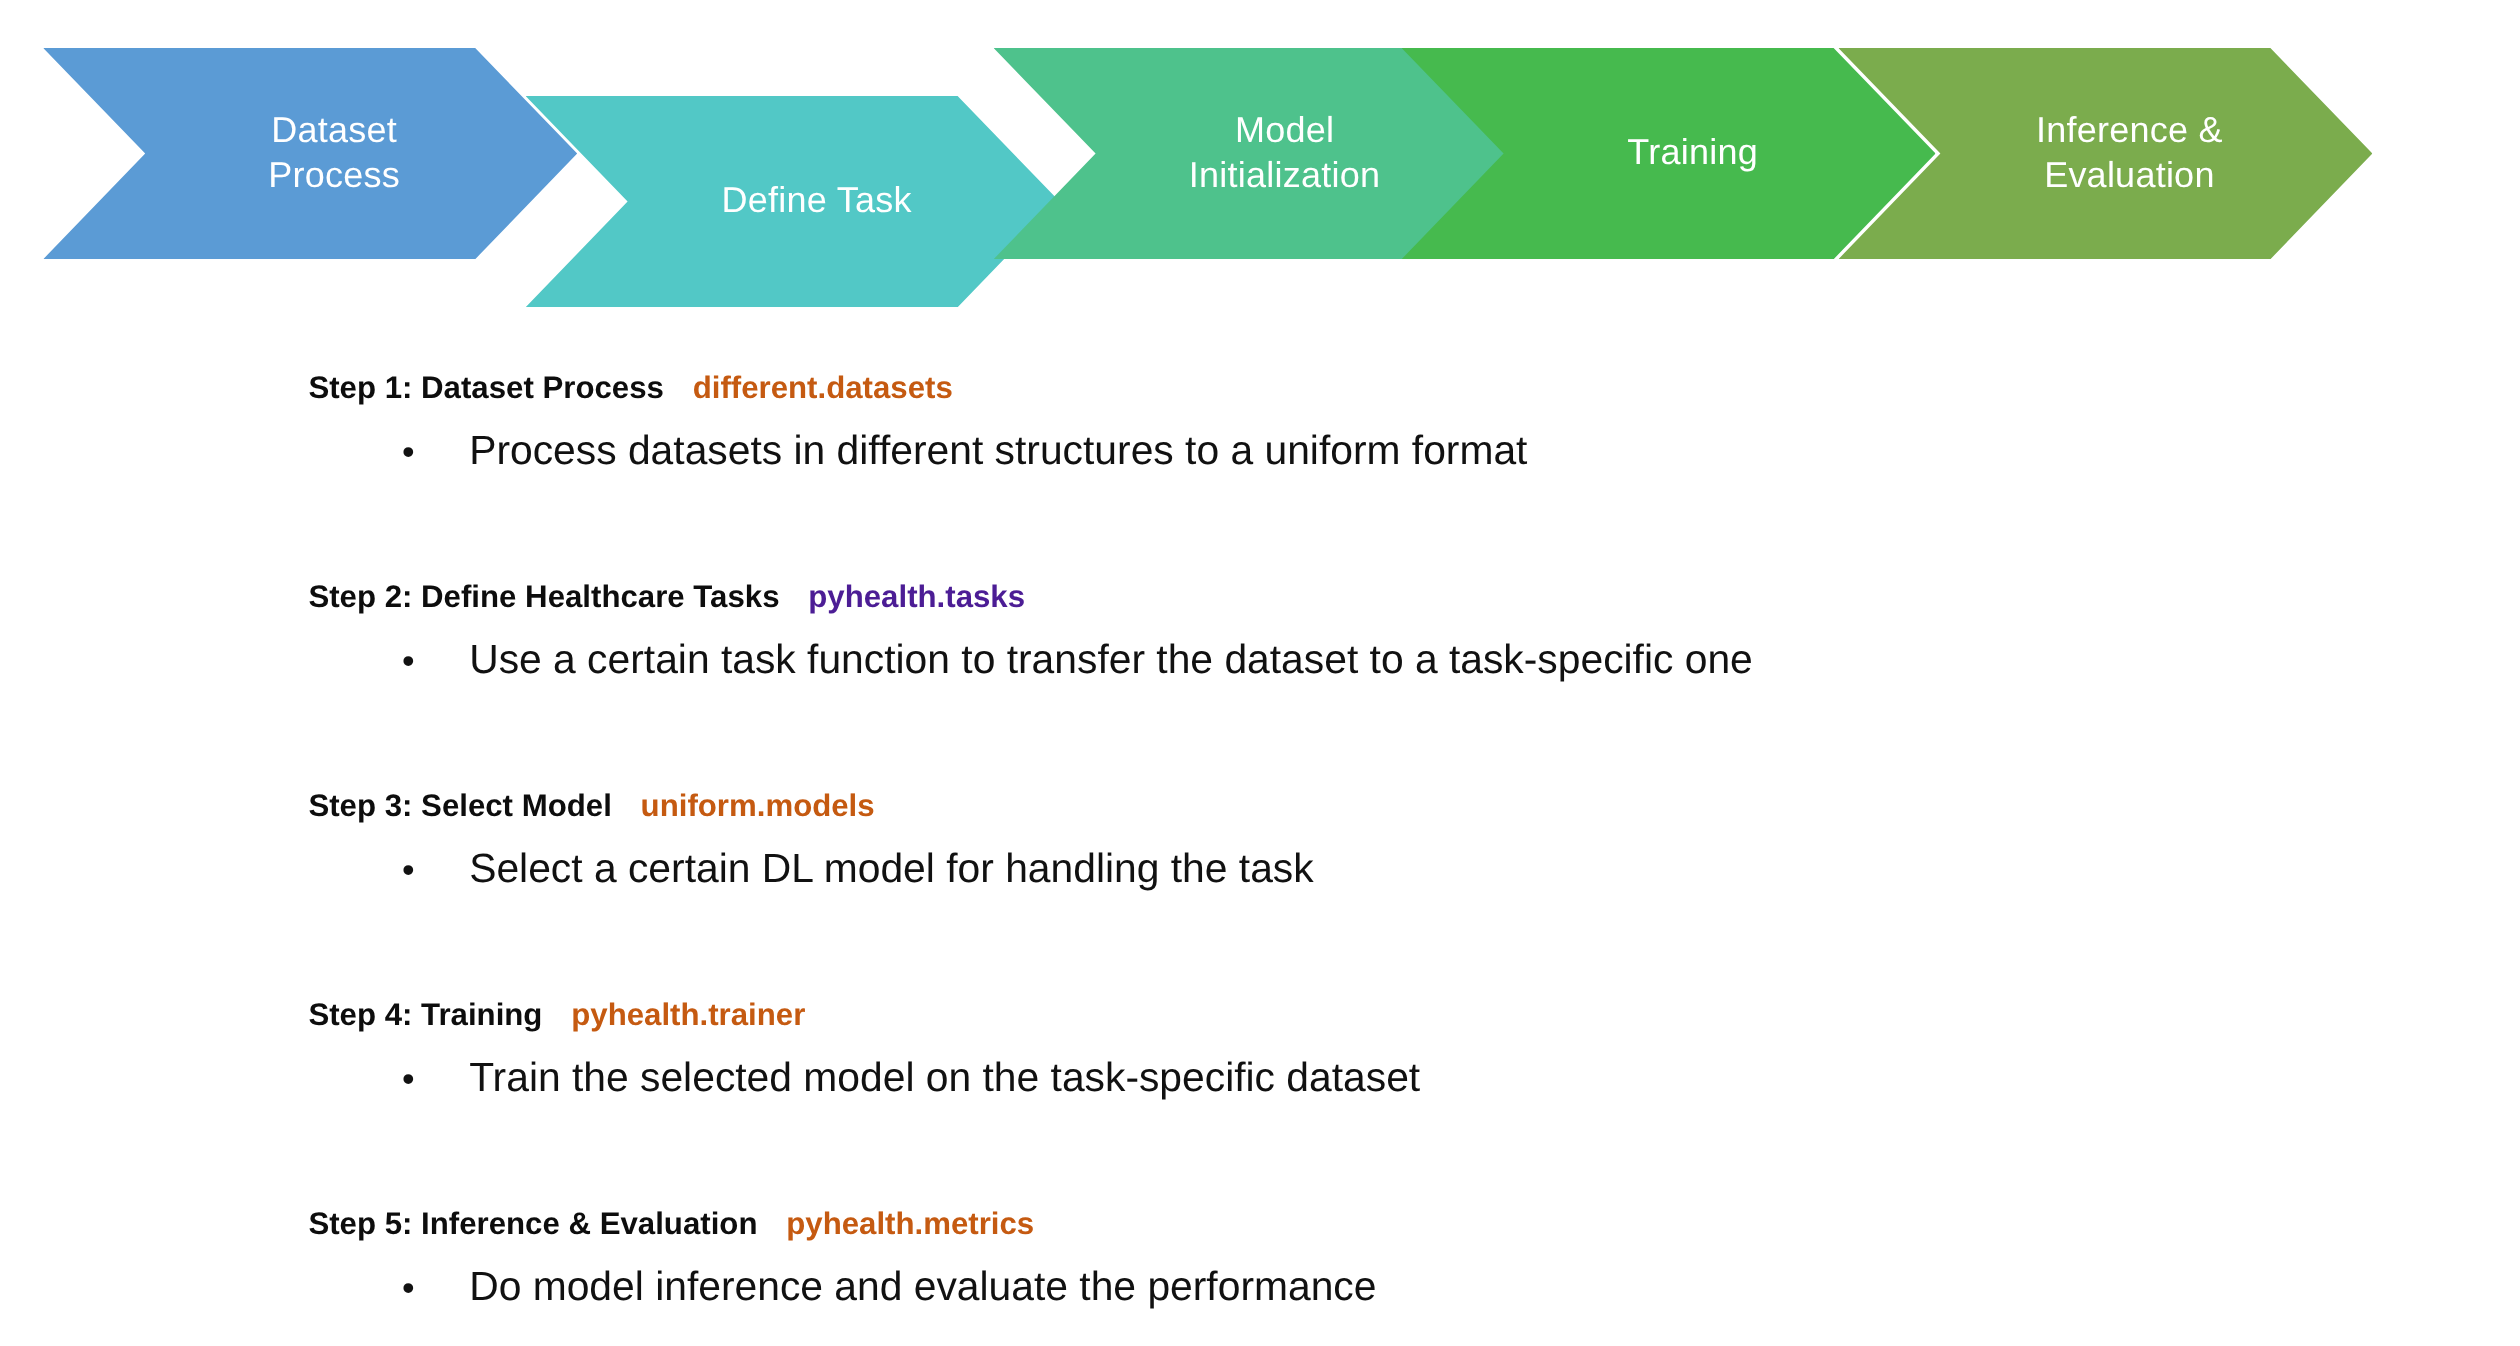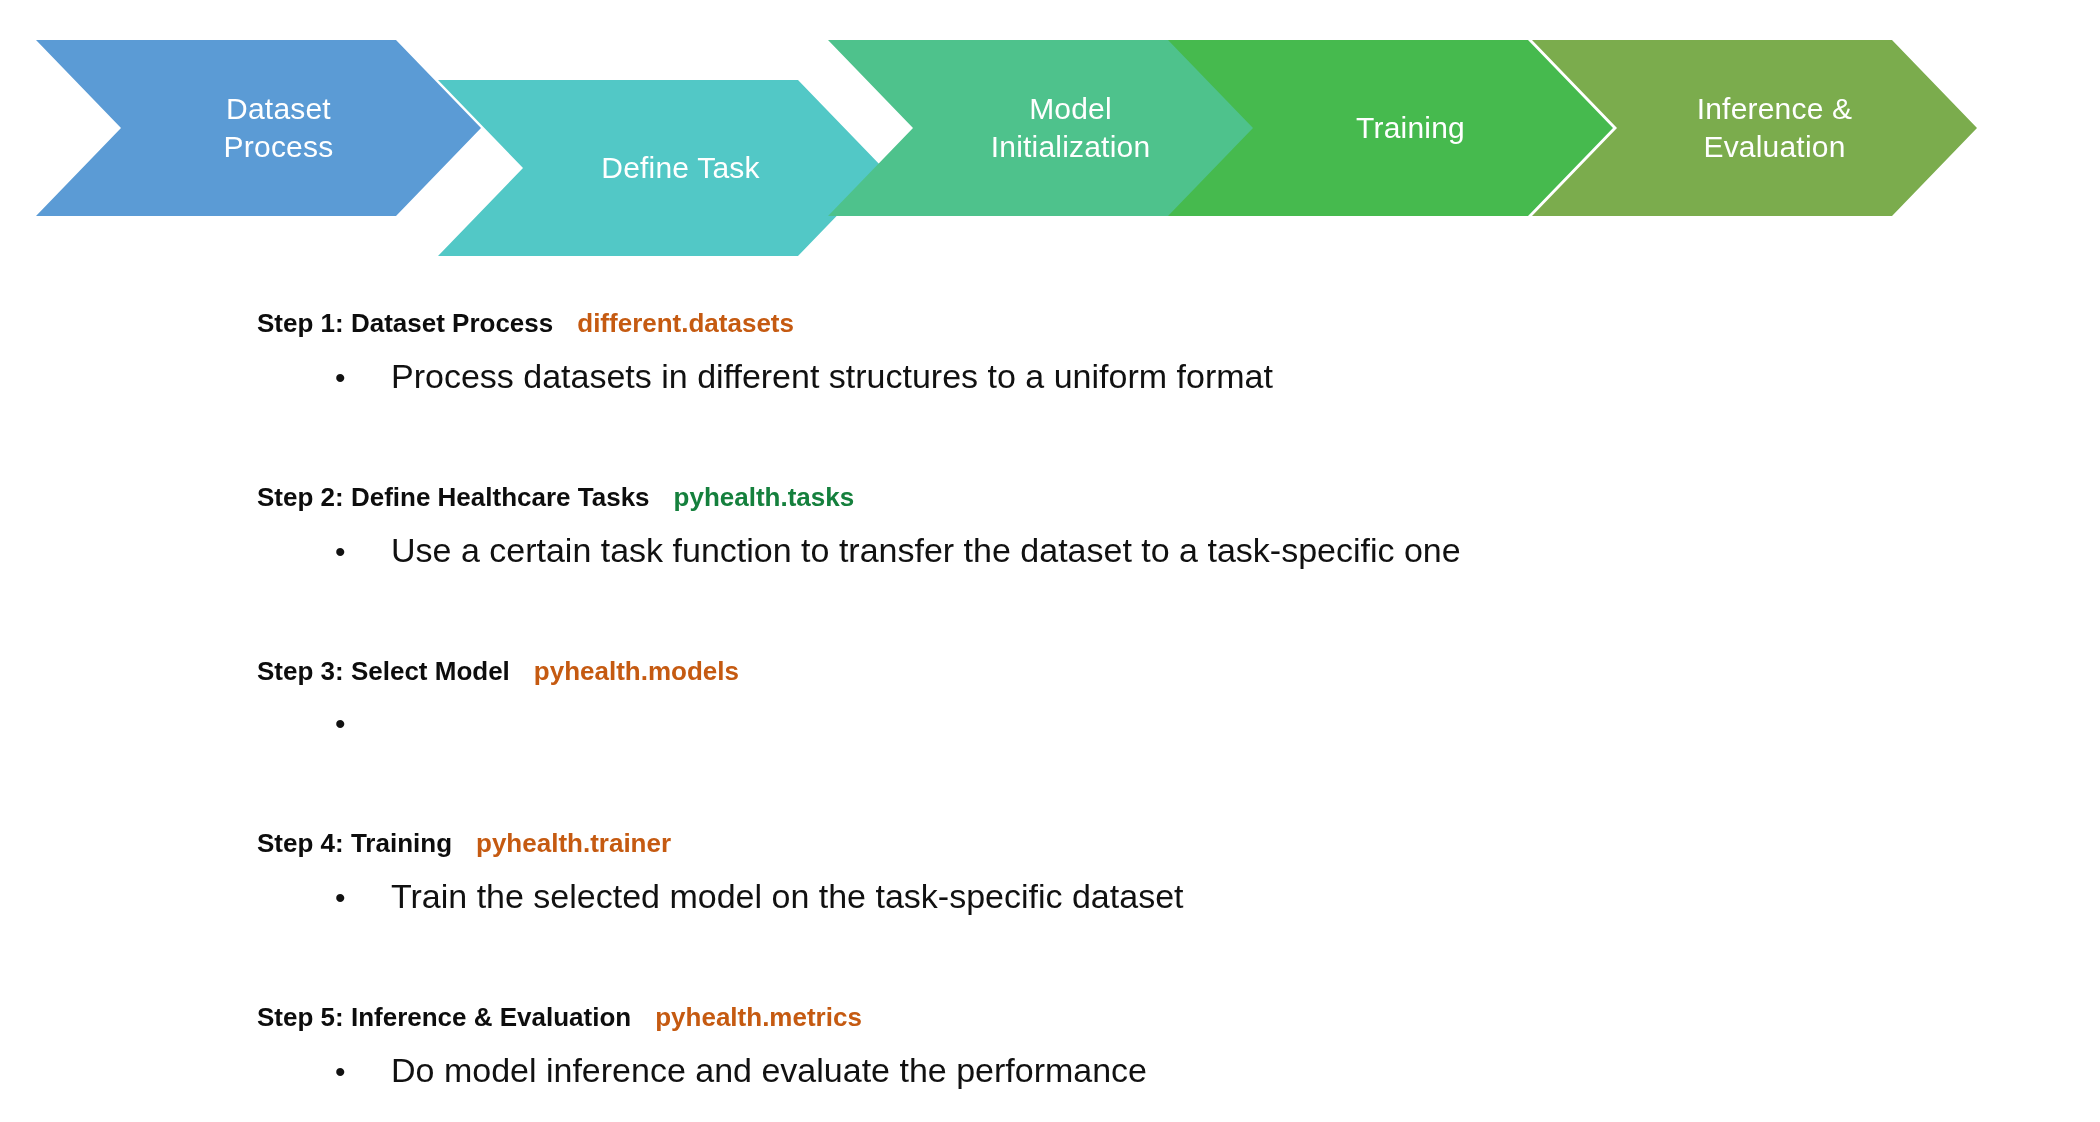--- a/index.html
+++ b/index.html
@@ -121,35 +121,36 @@
       </div>
       <div class="bullet-row">
         <span class="bullet-dot">•</span>
         <span>Process datasets in different structures to a uniform format</span>
       </div>
     </div>
 
     <div class="step">
       <div class="step-heading">
         <span>Step 2: Define Healthcare Tasks</span>
-        <span class="module" style="color: #15803d;">pyhealth.tasks</span>
+        <span class="module" style="color: #4c1d95;">pyhealth.tasks</span>
       </div>
       <div class="bullet-row">
         <span class="bullet-dot">•</span>
         <span>Use a certain task function to transfer the dataset to a task-specific one</span>
       </div>
     </div>
 
     <div class="step">
       <div class="step-heading">
         <span>Step 3: Select Model</span>
-        <span class="module" style="color: rgb(197, 90, 17);">pyhealth.models</span>
+        <span class="module" style="color: rgb(197, 90, 17);">uniform.models</span>
       </div>
       <div class="bullet-row">
         <span class="bullet-dot">•</span>
+        <span>Select a certain DL model for handling the task</span>
       </div>
     </div>
 
     <div class="step">
       <div class="step-heading">
         <span>Step 4: Training</span>
         <span class="module" style="color: rgb(197, 90, 17);">pyhealth.trainer</span>
       </div>
       <div class="bullet-row">
         <span class="bullet-dot">•</span>

